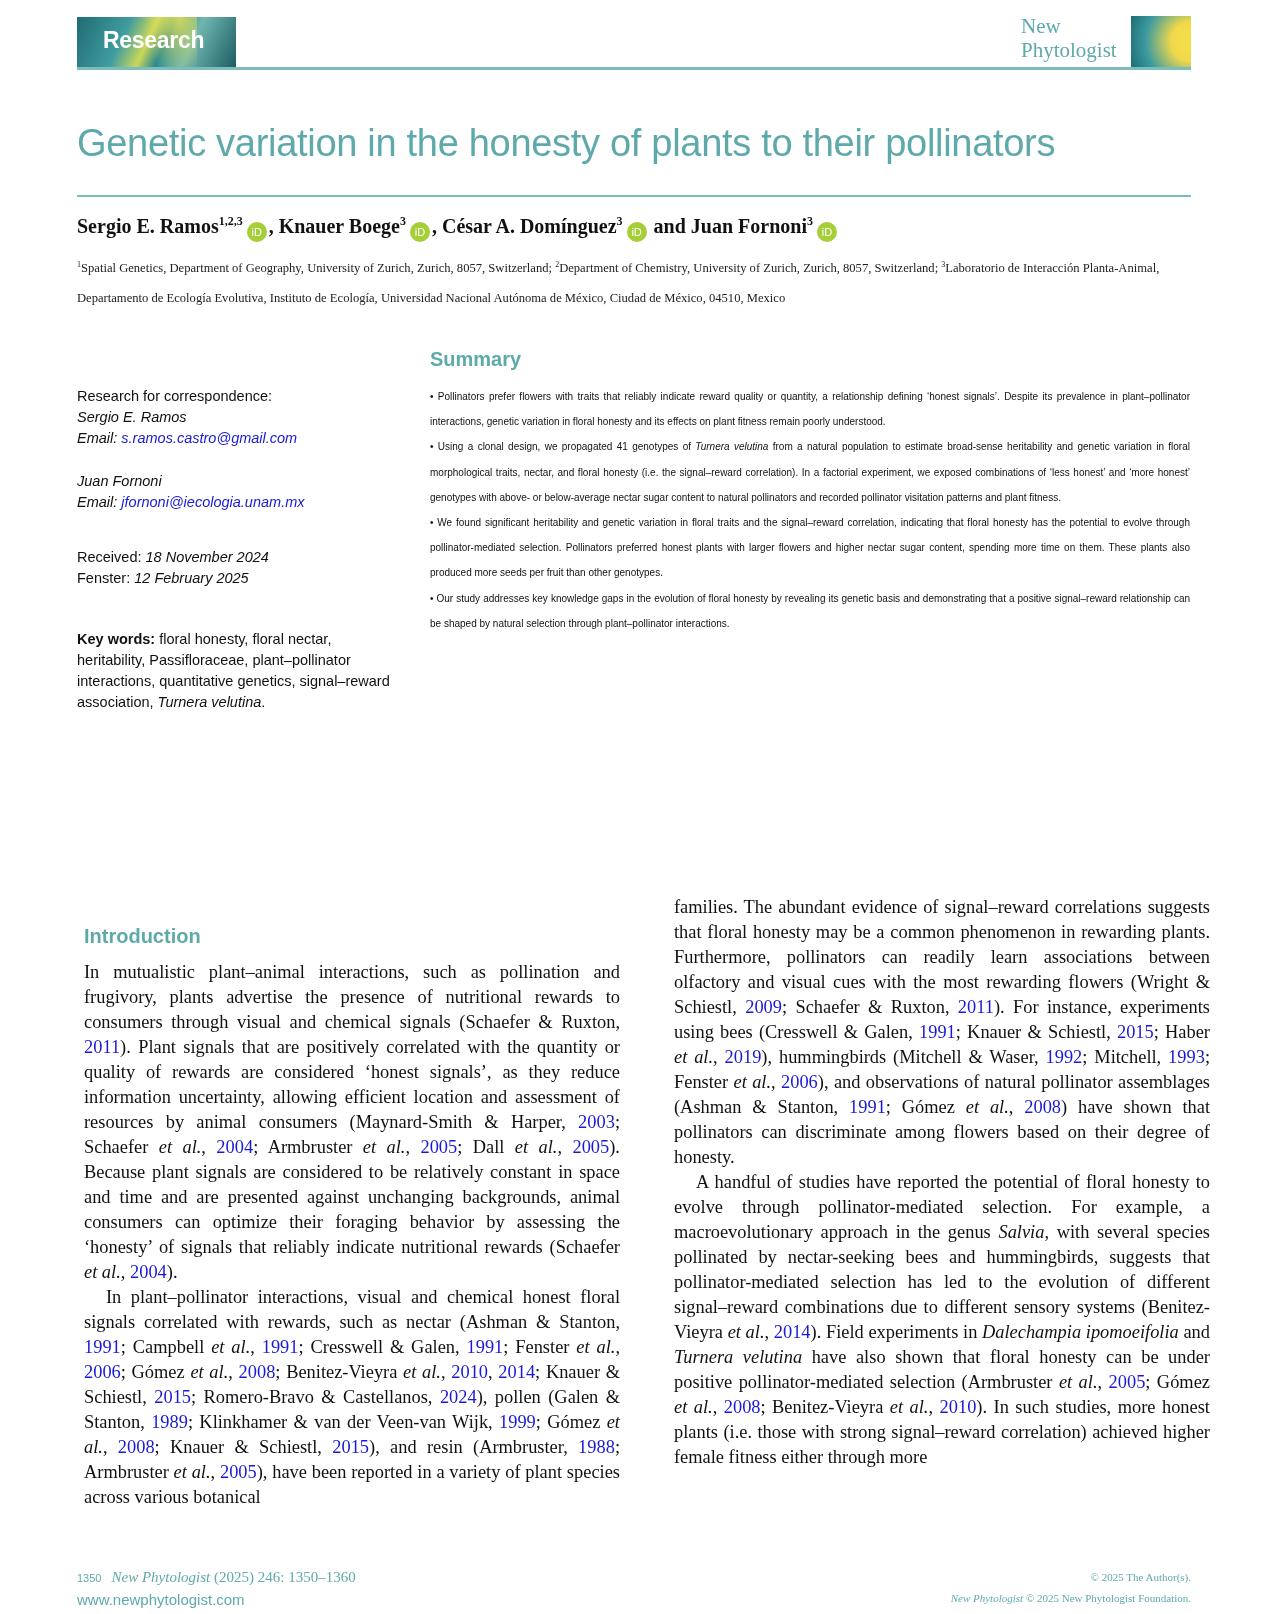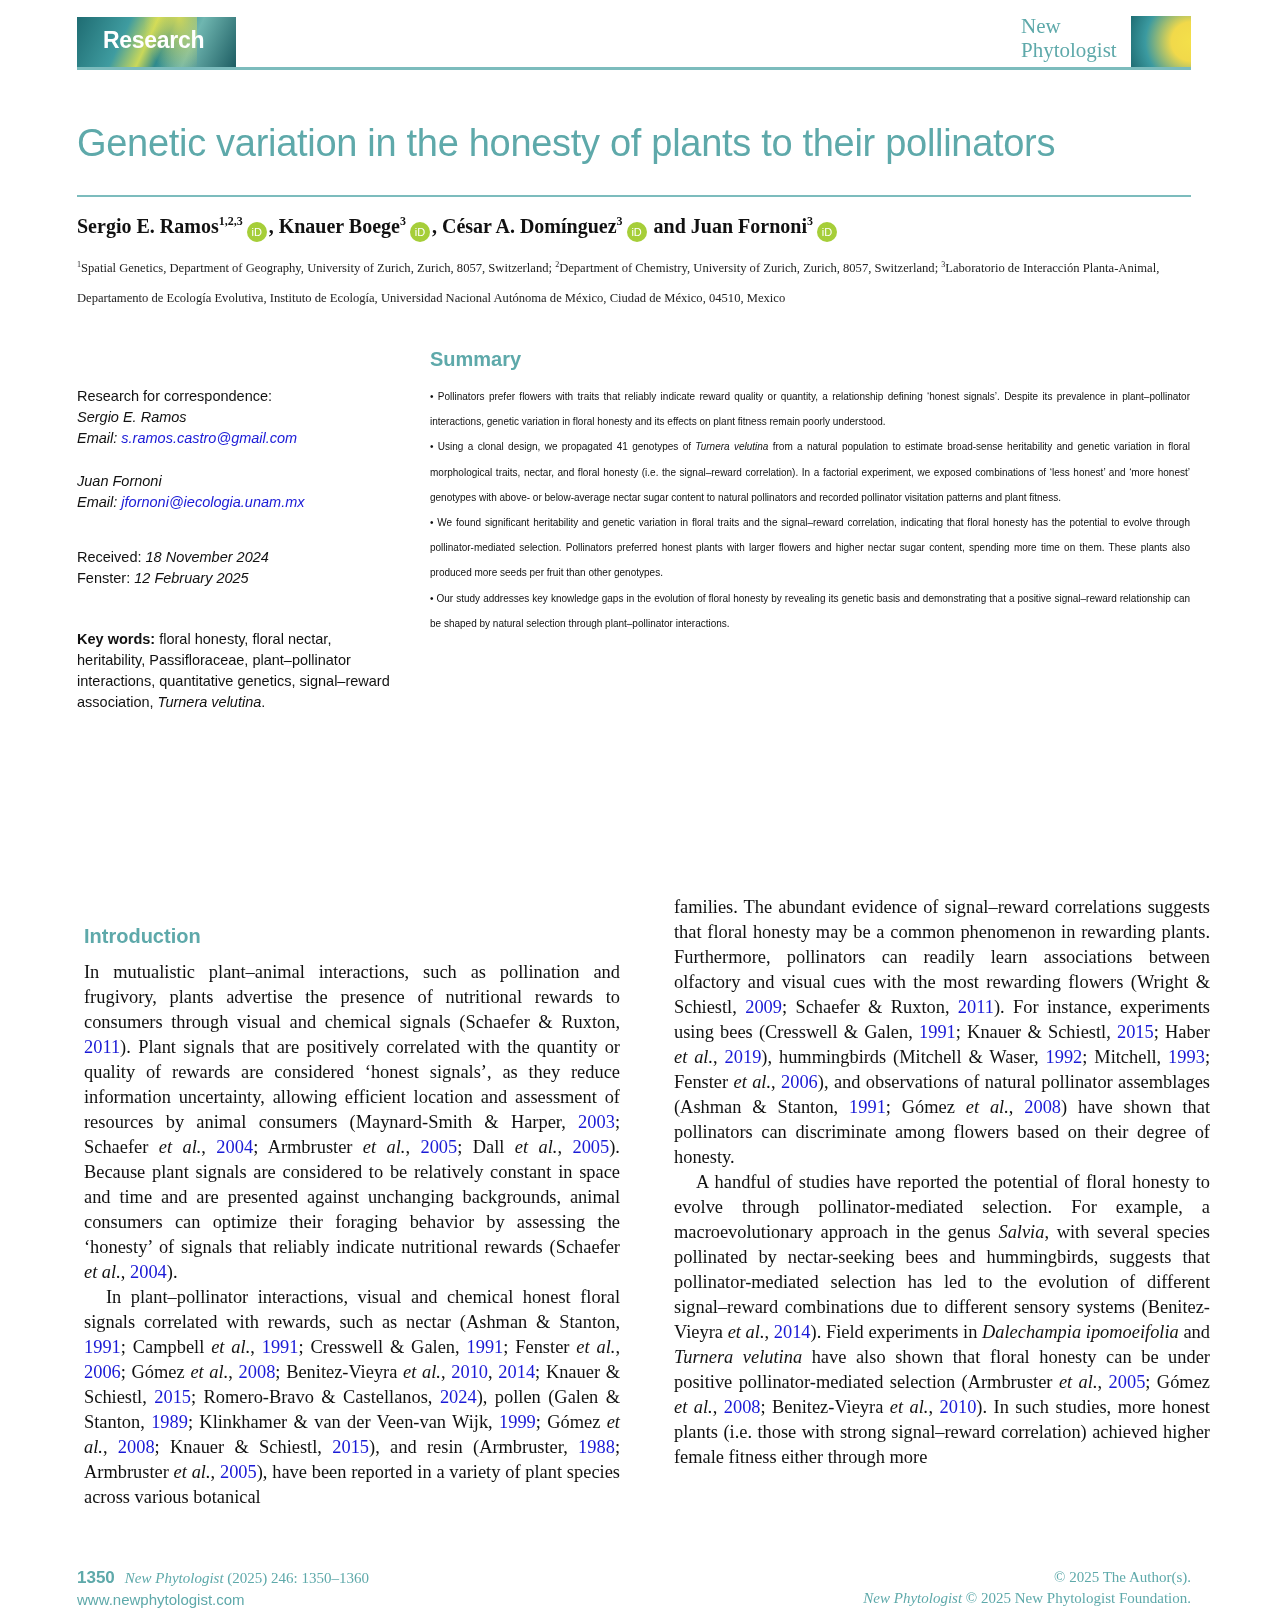--- a/index.html
+++ b/index.html
@@ -41,23 +41,23 @@
     line-height:25px; text-align:justify; color:#111; }
   .col p { margin:0; }
   .col p.indent { text-indent:22px; }
   .col-left { left:77px; top:924px;margin-left:7px; }
   .col-right { left:674px; top:870px;margin-top:25px; }
   .intro-h { font-family:"Liberation Sans",sans-serif; font-weight:bold; font-size:20px; color:#5ea9aa;
     margin:0 0 12px 0; line-height:24px; }
   .cite { color:#1a1ad6; }
   .footer-left { position:absolute; left:77px; top:1567px; font-family:"Liberation Serif",serif; font-size:15px;
     color:#5ea9aa; line-height:21px; }
-  .footer-left .pg { font-family:"Liberation Sans",sans-serif; font-weight:bold; font-size:17px; margin-right:10px; }
+  .footer-left .pg { font-family:"Liberation Sans",sans-serif; font-weight:normal; font-size:11px; margin-right:10px; }
   .footer-left .url { font-family:"Liberation Sans",sans-serif; }
-  .footer-right { position:absolute; right:77px; top:1567px; font-family:"Liberation Serif",serif; font-size:15px;
+  .footer-right { position:absolute; right:77px; top:1567px; font-family:"Liberation Serif",serif; font-size:11px;
     color:#5ea9aa; text-align:right; line-height:21px; }
 </style>
 </head>
 <body>
 
 <div class="banner">
   <span class="banner-label">Research</span>
 </div>
 <div class="logo-text">
   <div>New</div>

